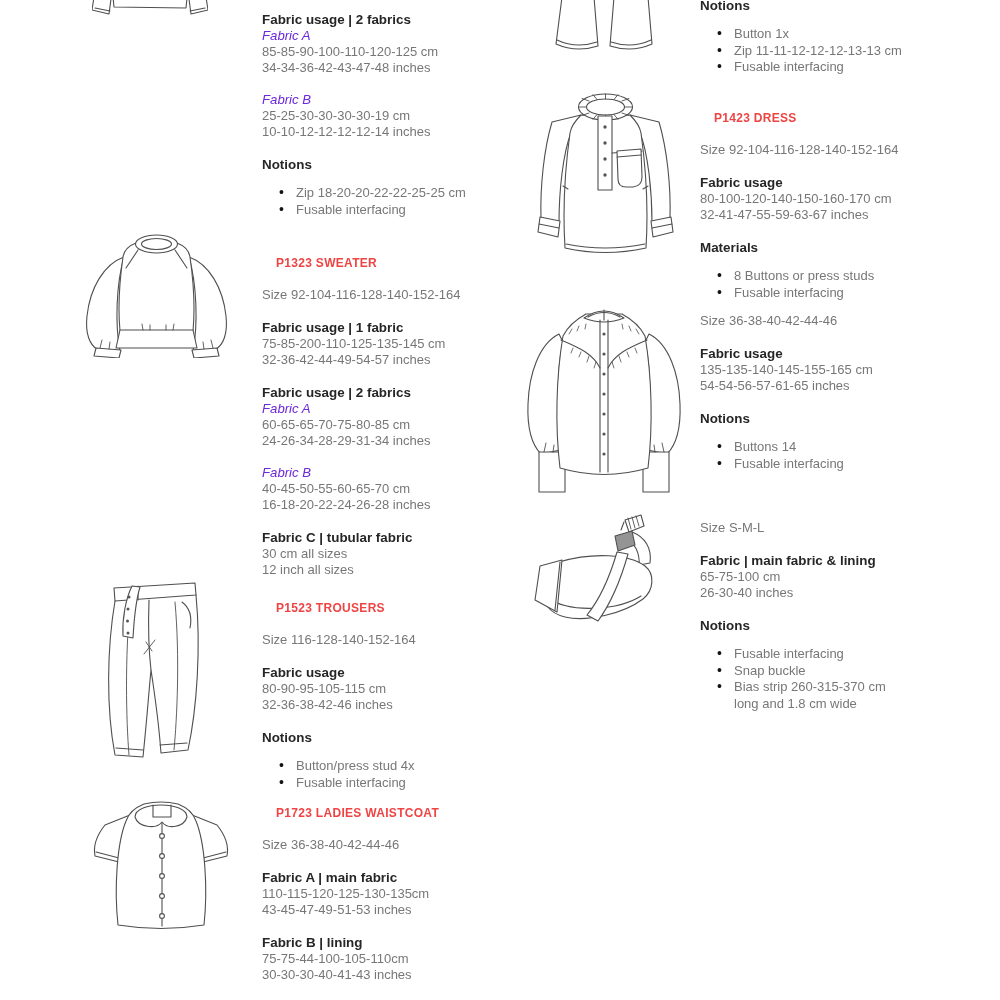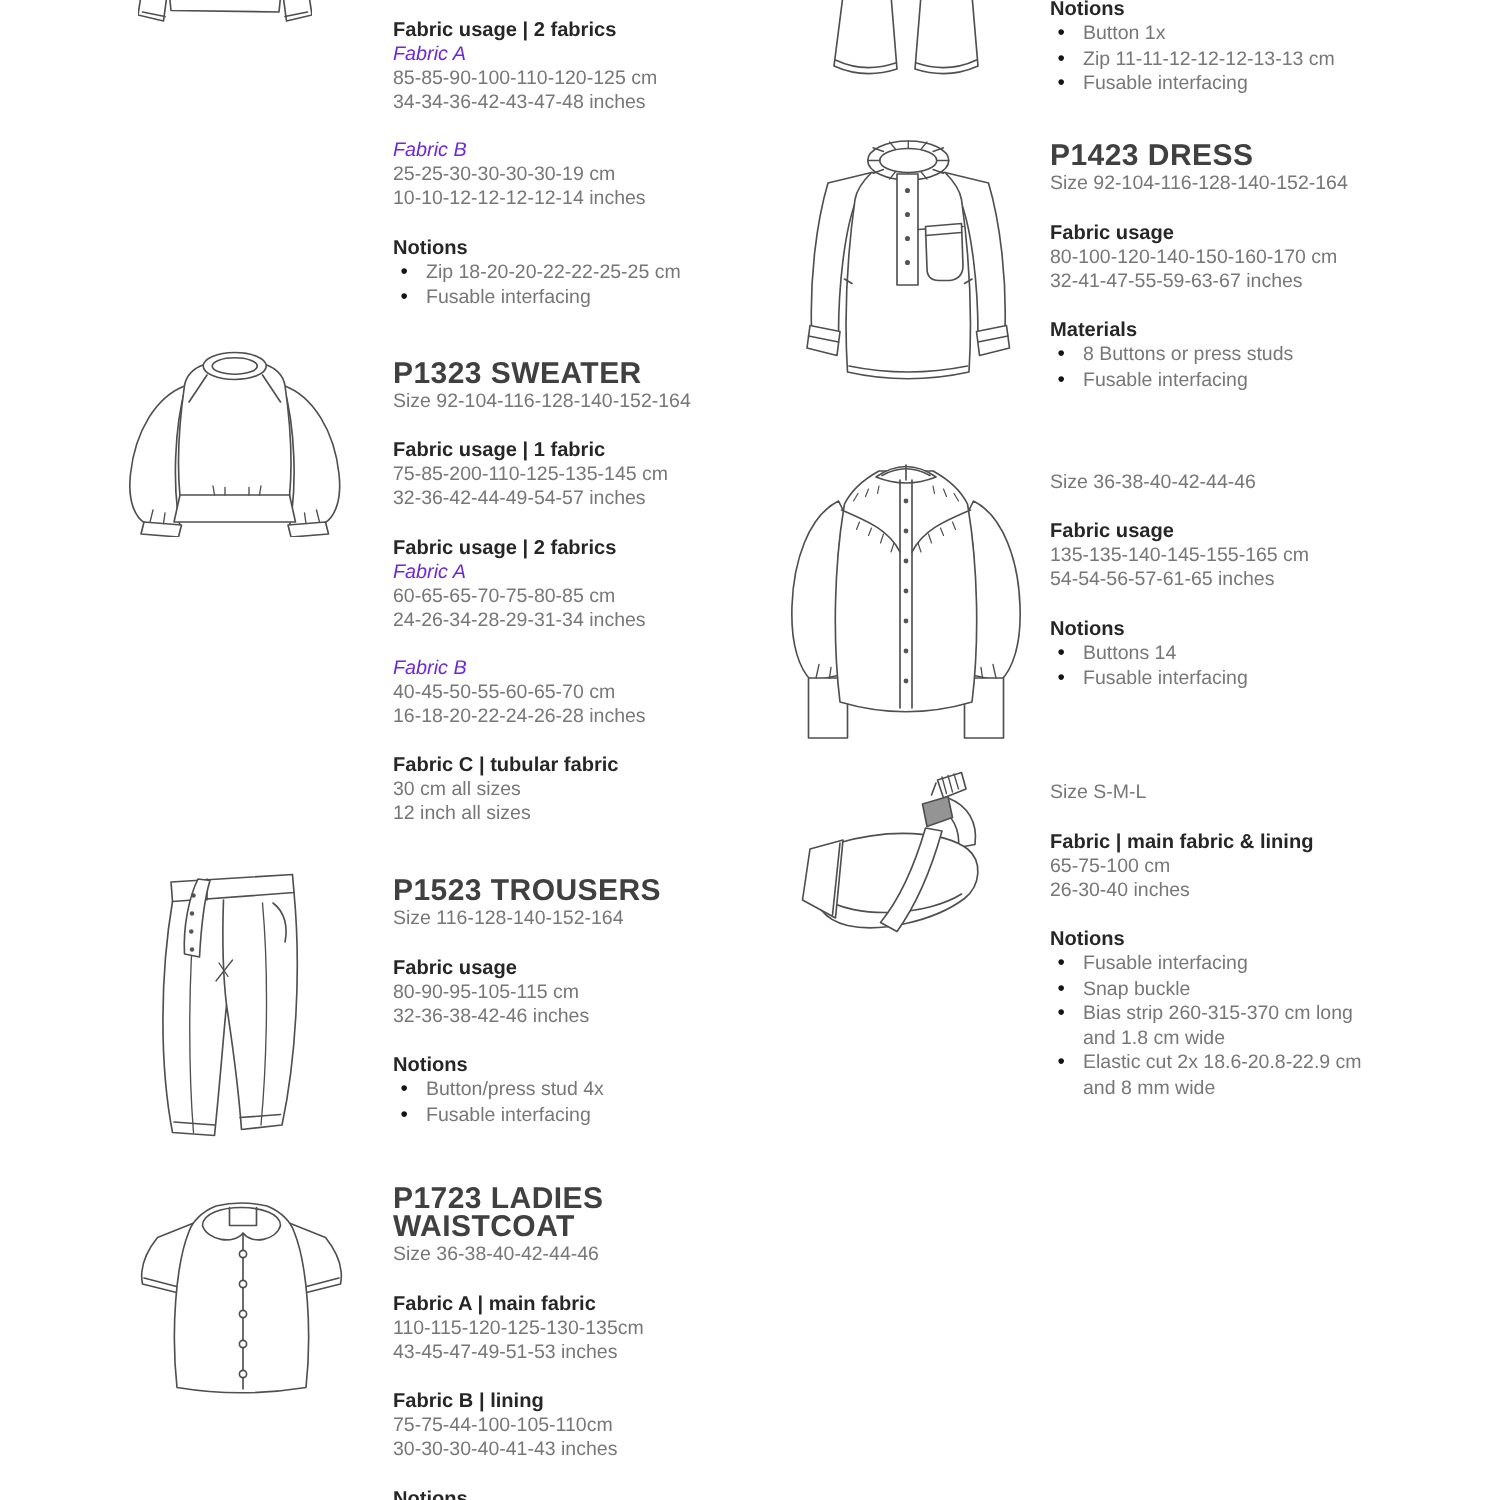--- a/index.html
+++ b/index.html
@@ -2,28 +2,28 @@
 <html><head>
 <meta charset="utf-8">
 <style>
   html,body{margin:0;padding:0;}
   body{
     width:1000px;height:1000px;background:#fff;overflow:hidden;position:relative;
     font-family:"Liberation Sans", sans-serif;color:#2b2b2b;
   }
   .abs{position:absolute;}
   .tb{width:220px;}
-  h2.title{font-size:20px;font-weight:700;letter-spacing:.3px;color:#404040;line-height:19px;margin:0;}
+  h2.title{font-size:12px;font-weight:700;letter-spacing:.3px;color:#ef4444;line-height:19px;margin:14px;}
   p{margin:0;}
   .h{font-size:13.4px;font-weight:700;color:#262626;line-height:17px;}
   .it{font-size:13.2px;font-style:italic;color:#6d28d9;line-height:16px;}
   .v{font-size:13px;color:#777;line-height:16px;}
   .size{margin-bottom:16px;}
   .mb{margin-bottom:16px;}
-  ul.n{list-style:none;margin:0;padding:0;}
+  ul.n{list-style:none;margin:12px;padding:0;}
   ul.n li{font-size:13px;color:#777;line-height:16.5px;padding-left:22px;position:relative;max-width:200px;}
   ul.n li::before{content:"•";position:absolute;left:5px;top:-1px;color:#141414;font-size:14px;}
   svg{display:block;}
   .artf{stroke:#4f4f4f;stroke-width:1.1;fill:#fff;stroke-linecap:round;stroke-linejoin:round;}
   .dot{fill:#555;stroke:none;}
 </style>
 </head>
 <body>
 
 <div>
@@ -261,17 +261,16 @@
   <section class="abs tb" style="left:700px;top:520px">
     <p class="v size">Size S-M-L</p>
     <p class="h">Fabric | main fabric &amp; lining</p>
     <p class="v">65-75-100 cm</p>
     <p class="v mb">26-30-40 inches</p>
     <p class="h">Notions</p>
     <ul class="n">
       <li>Fusable interfacing</li>
       <li>Snap buckle</li>
       <li>Bias strip 260-315-370 cm long and 1.8 cm wide</li>
-      <li>Elastic cut 2x 18.6-20.8-22.9 cm and 8 mm wide</li>
     </ul>
   </section>
 
 </div>
 
 </body></html>

